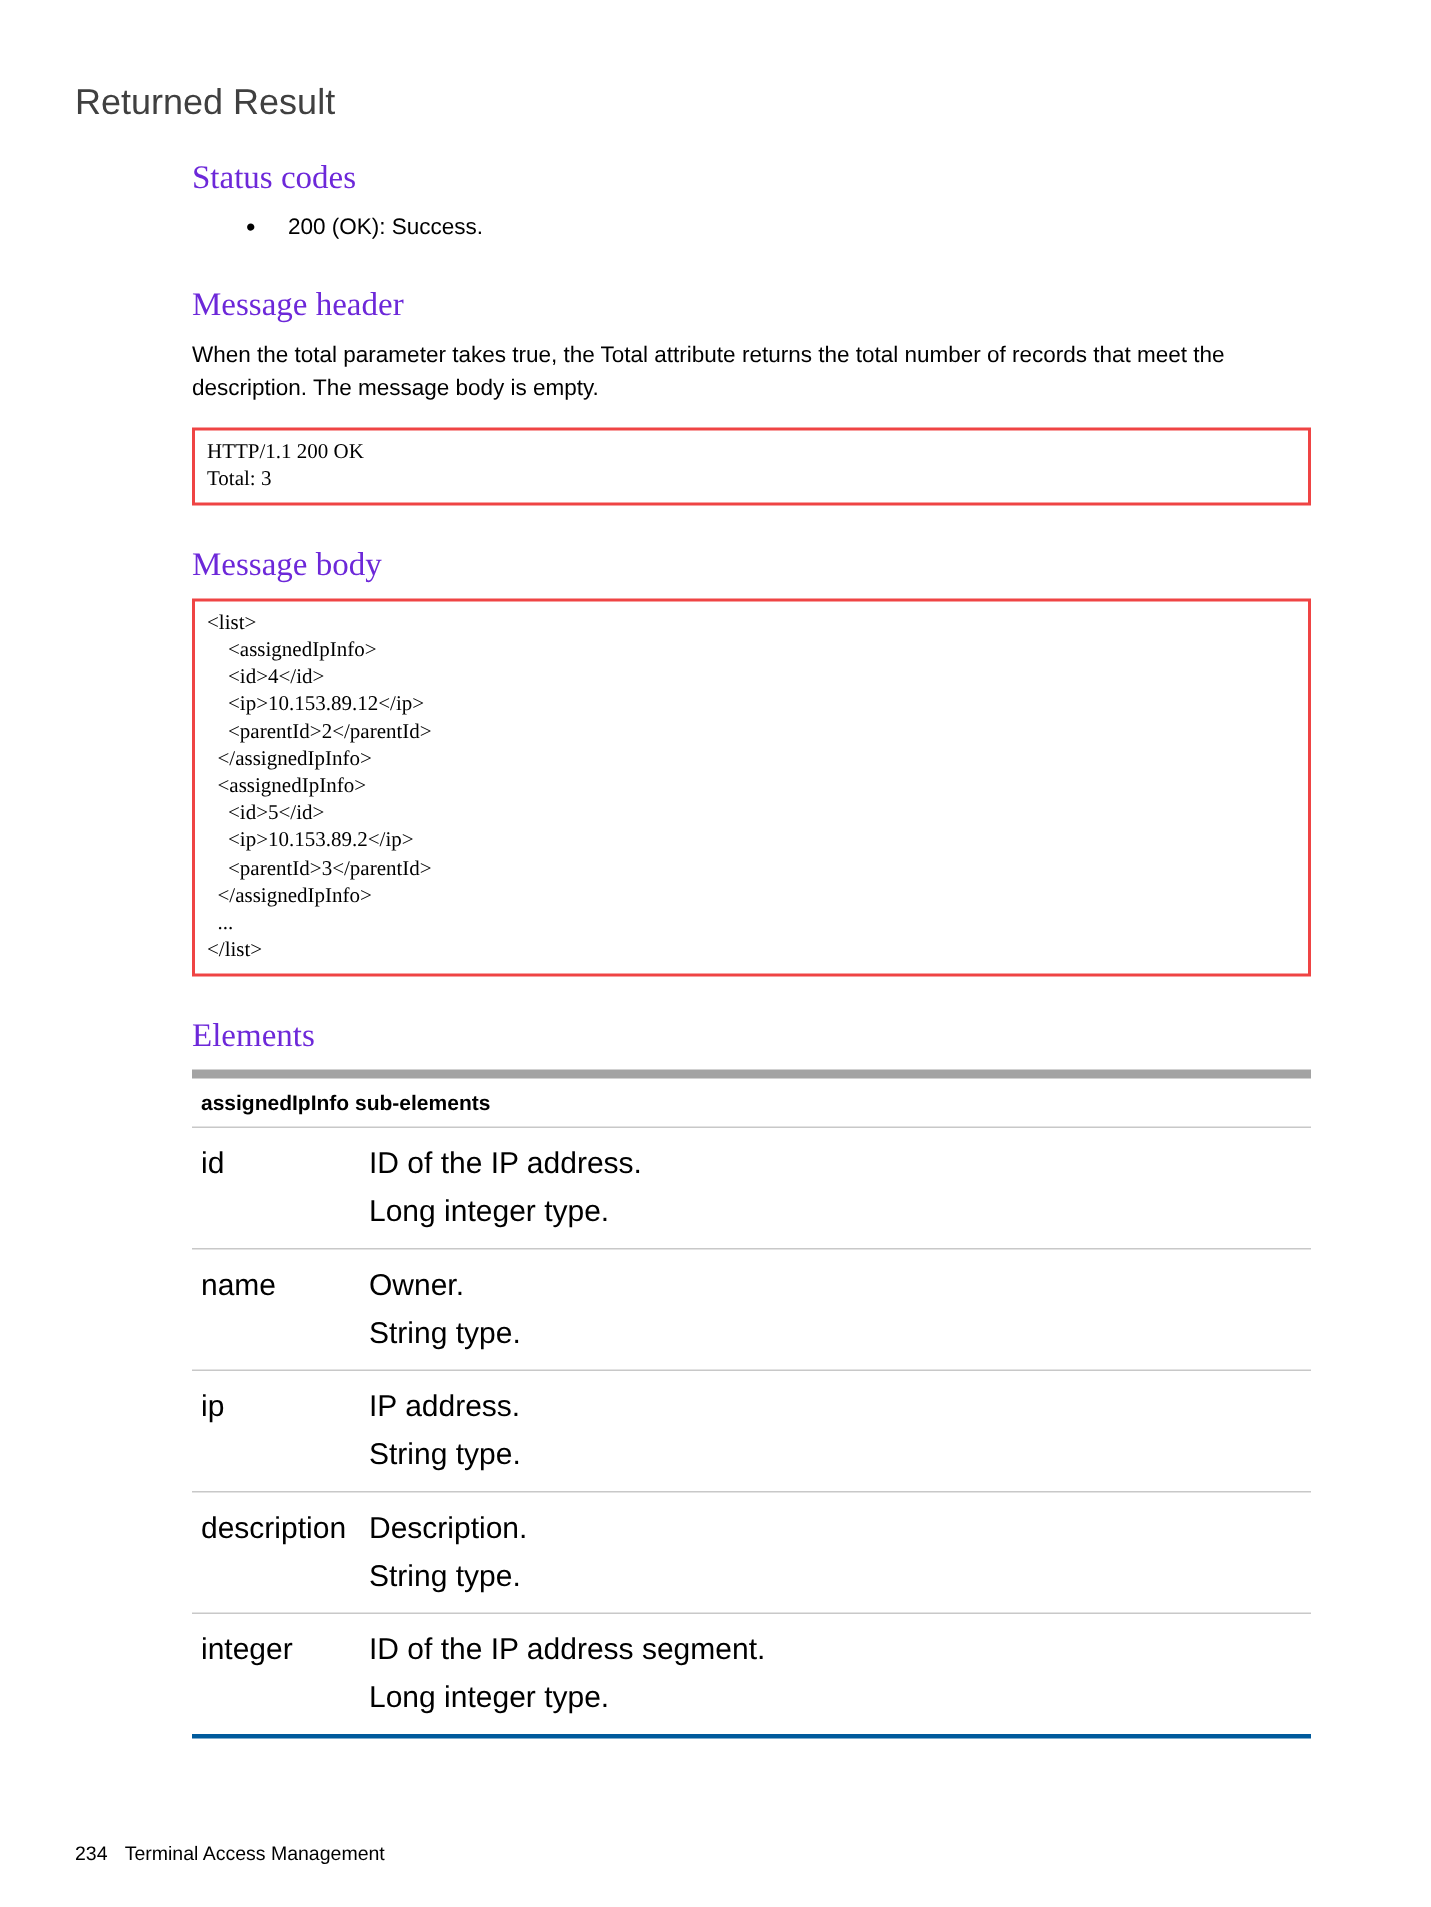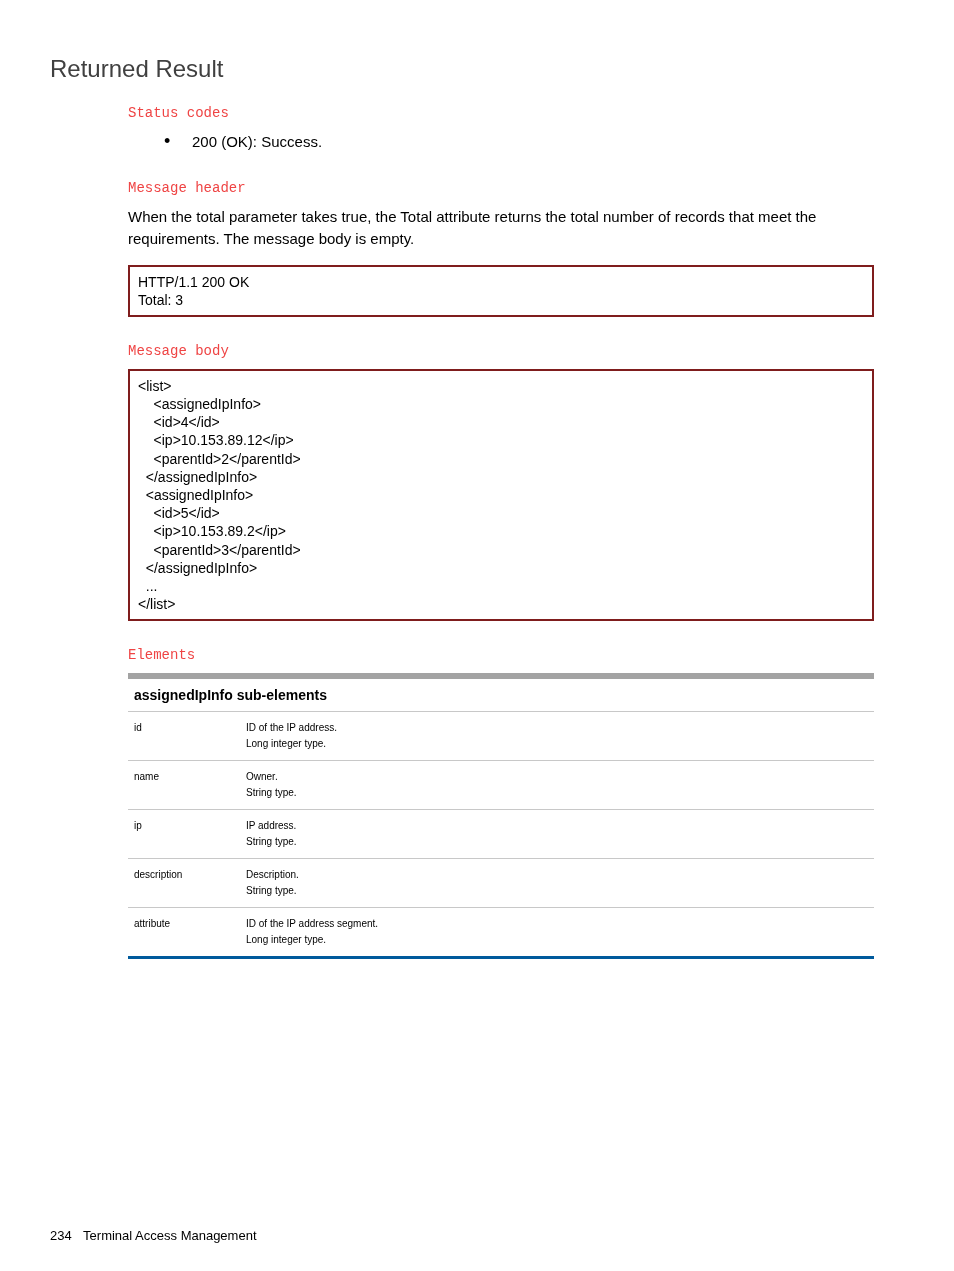--- a/index.html
+++ b/index.html
@@ -18,26 +18,26 @@
       padding: 55px 80px 40px 50px;
     }
     .h1 {
       color: #404040;
       font-size: 24px;
       font-weight: normal;
       margin-bottom: 22px;
       font-family: Arial, Helvetica, sans-serif;
     }
     .h2 {
-      color: #ef4444;
-      font-size: 14px;
+      color: #6d28d9;
+      font-size: 22px;
       font-weight: normal;
       margin-bottom: 10px;
       margin-left: 78px;
-      font-family: Liberation Mono, monospace;
+      font-family: Liberation Serif, serif;
     }
     .content {
       margin-left: 78px;
     }
     .bullet-list {
       margin-left: 36px;
       margin-bottom: 26px;
     }
     .bullet-item {
       position: relative;
@@ -49,25 +49,25 @@
       position: absolute;
       left: 0;
       font-size: 18px;
       line-height: 1.2;
     }
     .para {
       line-height: 1.5;
       margin-bottom: 14px;
     }
     .code-block {
-      border: 2px solid #7f1d1d;
+      border: 2px solid #ef4444;
       border-left-width: 2px;
       border-right-width: 2px;
       padding: 6px 8px;
-      font-family: Liberation Sans, sans-serif;
+      font-family: Liberation Serif, serif;
       font-size: 14px;
       line-height: 1.3;
       white-space: pre;
       margin-bottom: 26px;
       color: #000;
     }
     .elements-table {
       border-collapse: collapse;
       width: 100%;
       border-top: 6px solid #a3a3a3;
@@ -77,21 +77,21 @@
       text-align: left;
       font-weight: bold;
       padding: 8px 6px;
       border-bottom: 1px solid #c8c8c8;
       font-size: 14px;
     }
     .elements-table td {
       padding: 8px 6px;
       border-top: 1px solid #c8c8c8;
       vertical-align: top;
-      font-size: 10px;
+      font-size: 20px;
       line-height: 1.6;
     }
     .elements-table td:first-child {
       width: 112px;
     }
     .footer {
       position: absolute;
       bottom: 28px;
       left: 50px;
       font-size: 13px;
@@ -107,21 +107,21 @@
 
 <h2 class="h2">Status codes</h2>
 <div class="content">
   <div class="bullet-list">
     <div class="bullet-item">200 (OK): Success.</div>
   </div>
 </div>
 
 <h2 class="h2">Message header</h2>
 <div class="content">
-  <p class="para">When the total parameter takes true, the Total attribute returns the total number of records that meet the requirements. The message body is empty.</p>
+  <p class="para">When the total parameter takes true, the Total attribute returns the total number of records that meet the description. The message body is empty.</p>
   <div class="code-block">HTTP/1.1 200 OK
 Total: 3</div>
 </div>
 
 <h2 class="h2">Message body</h2>
 <div class="content">
   <div class="code-block">&lt;list&gt;
     &lt;assignedIpInfo&gt;
     &lt;id&gt;4&lt;/id&gt;
     &lt;ip&gt;10.153.89.12&lt;/ip&gt;
@@ -155,21 +155,21 @@
       </tr>
       <tr>
         <td>ip</td>
         <td>IP address.<br>String type.</td>
       </tr>
       <tr>
         <td>description</td>
         <td>Description.<br>String type.</td>
       </tr>
       <tr>
-        <td>attribute</td>
+        <td>integer</td>
         <td>ID of the IP address segment.<br>Long integer type.</td>
       </tr>
     </tbody>
   </table>
 </div>
 
 <div class="footer">
   <span class="footer-page">234</span>
   <span>Terminal Access Management</span>
 </div>

